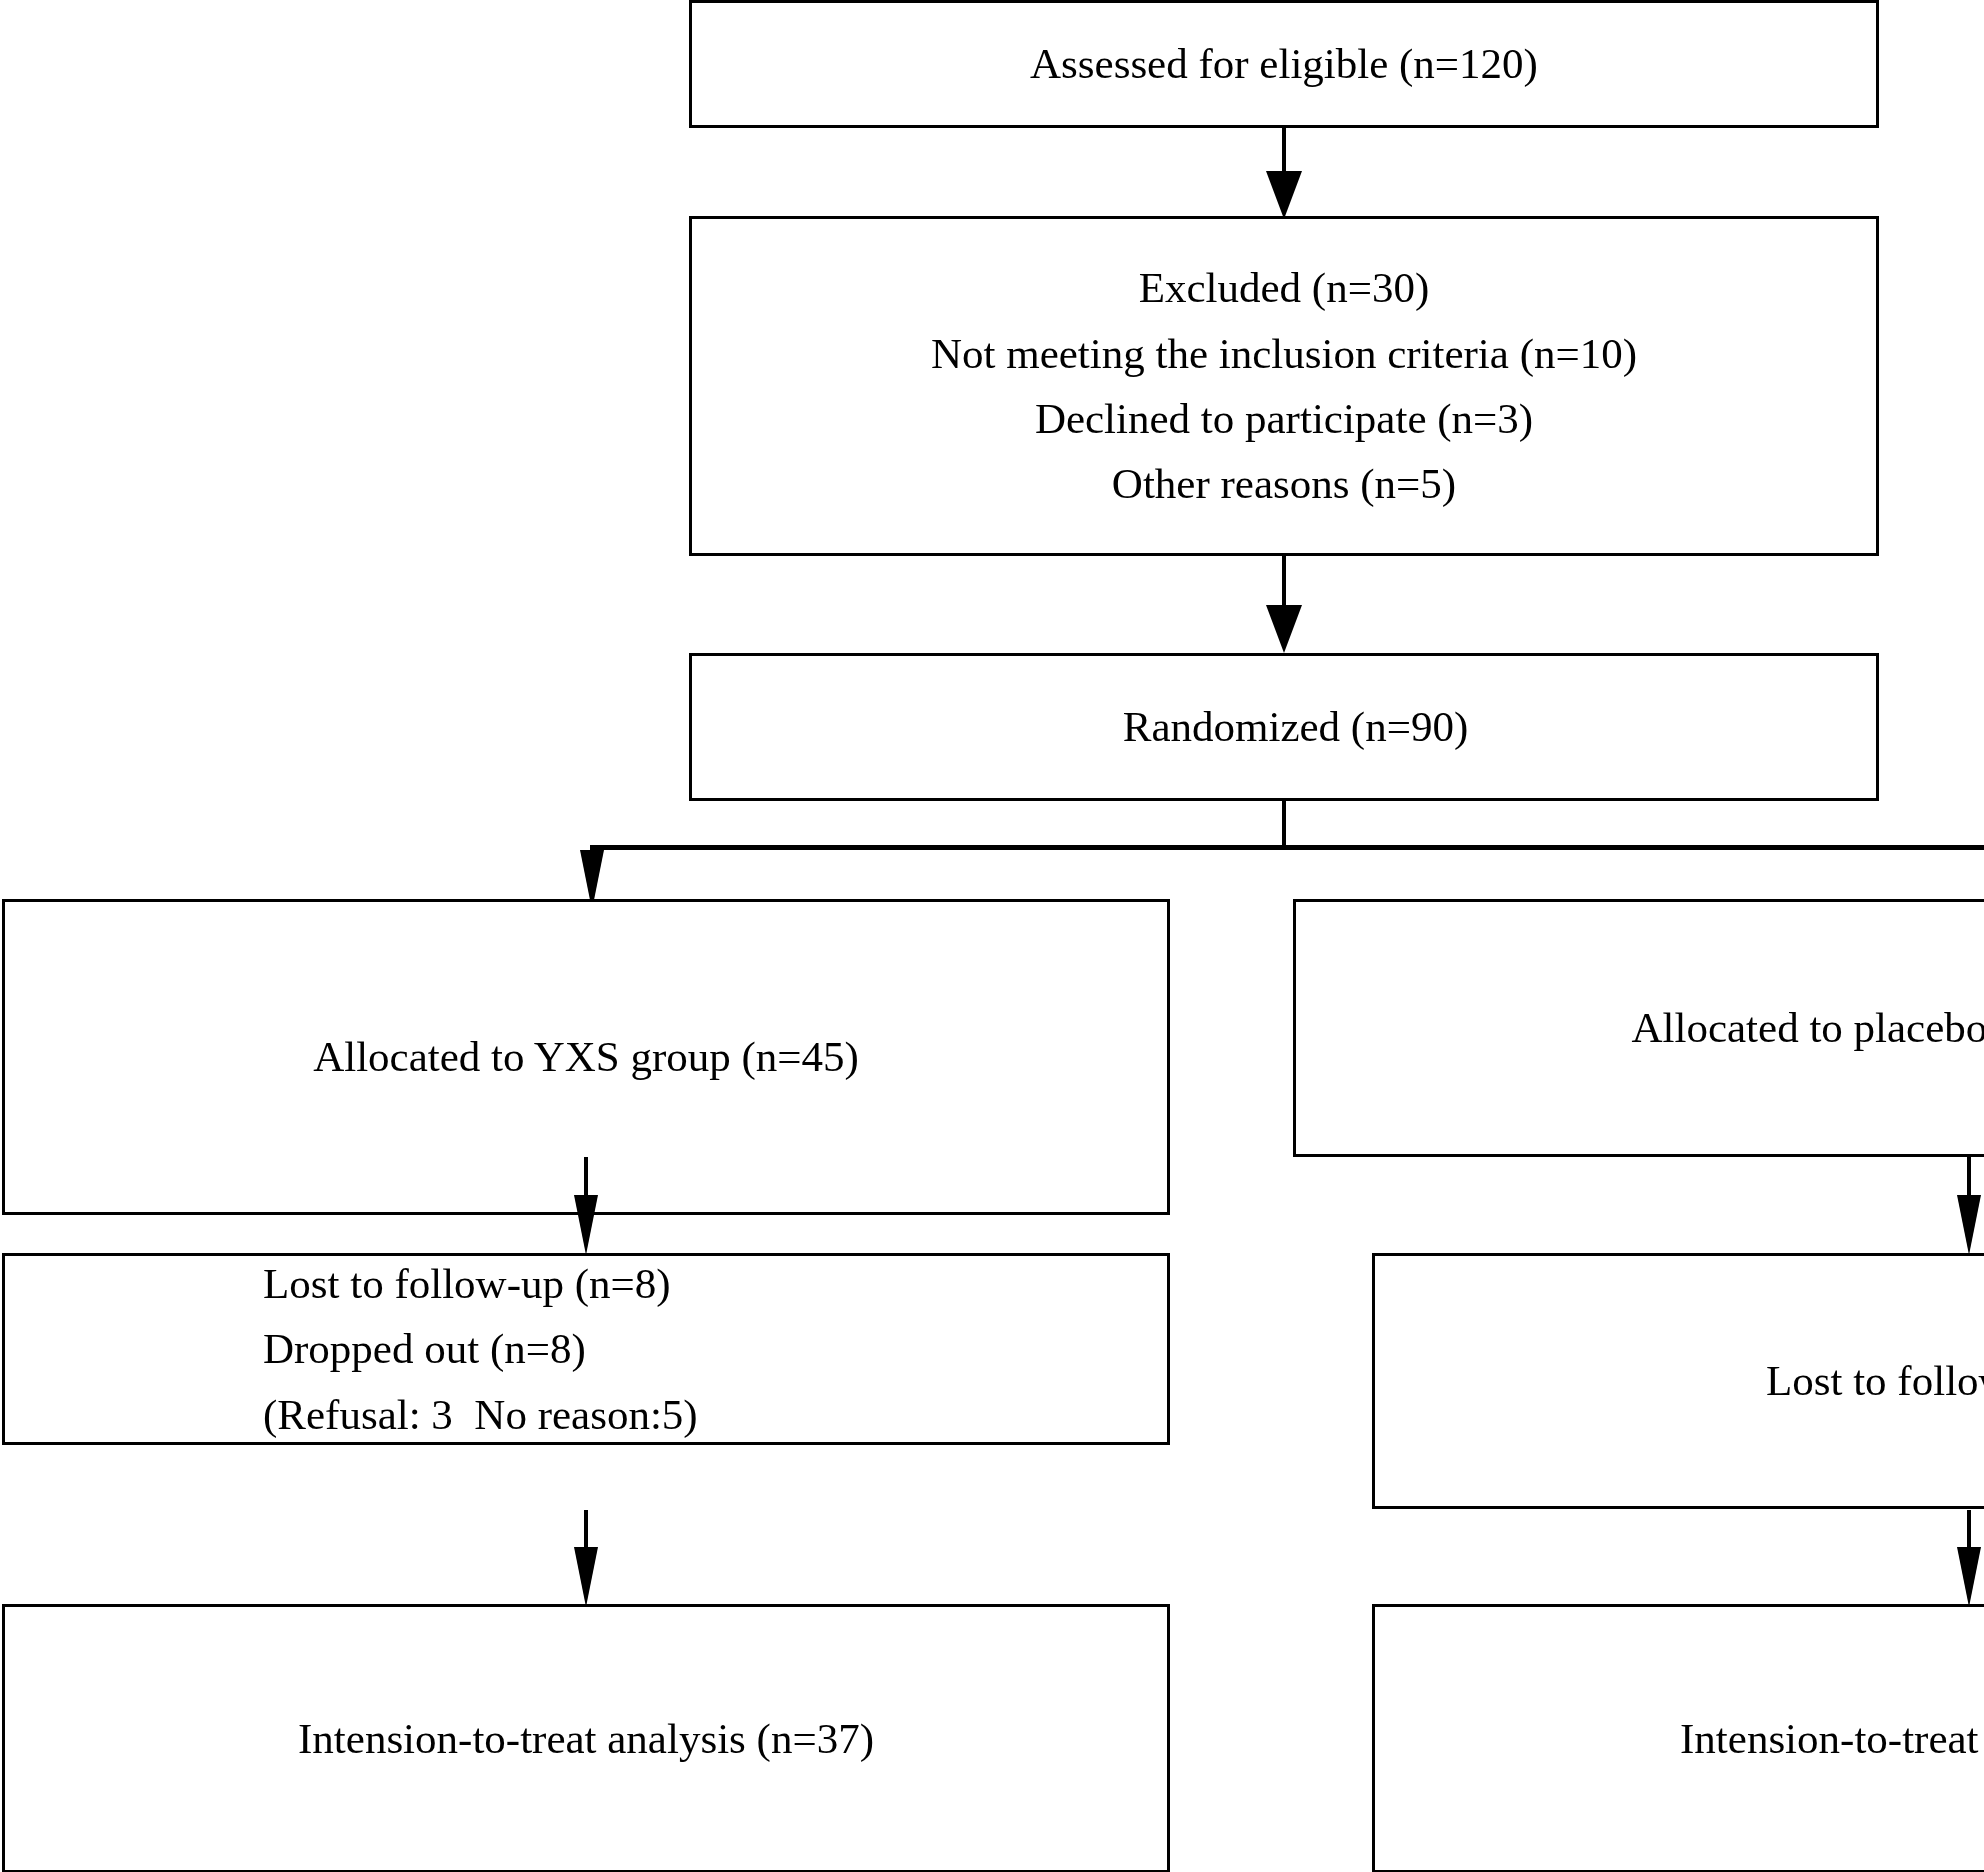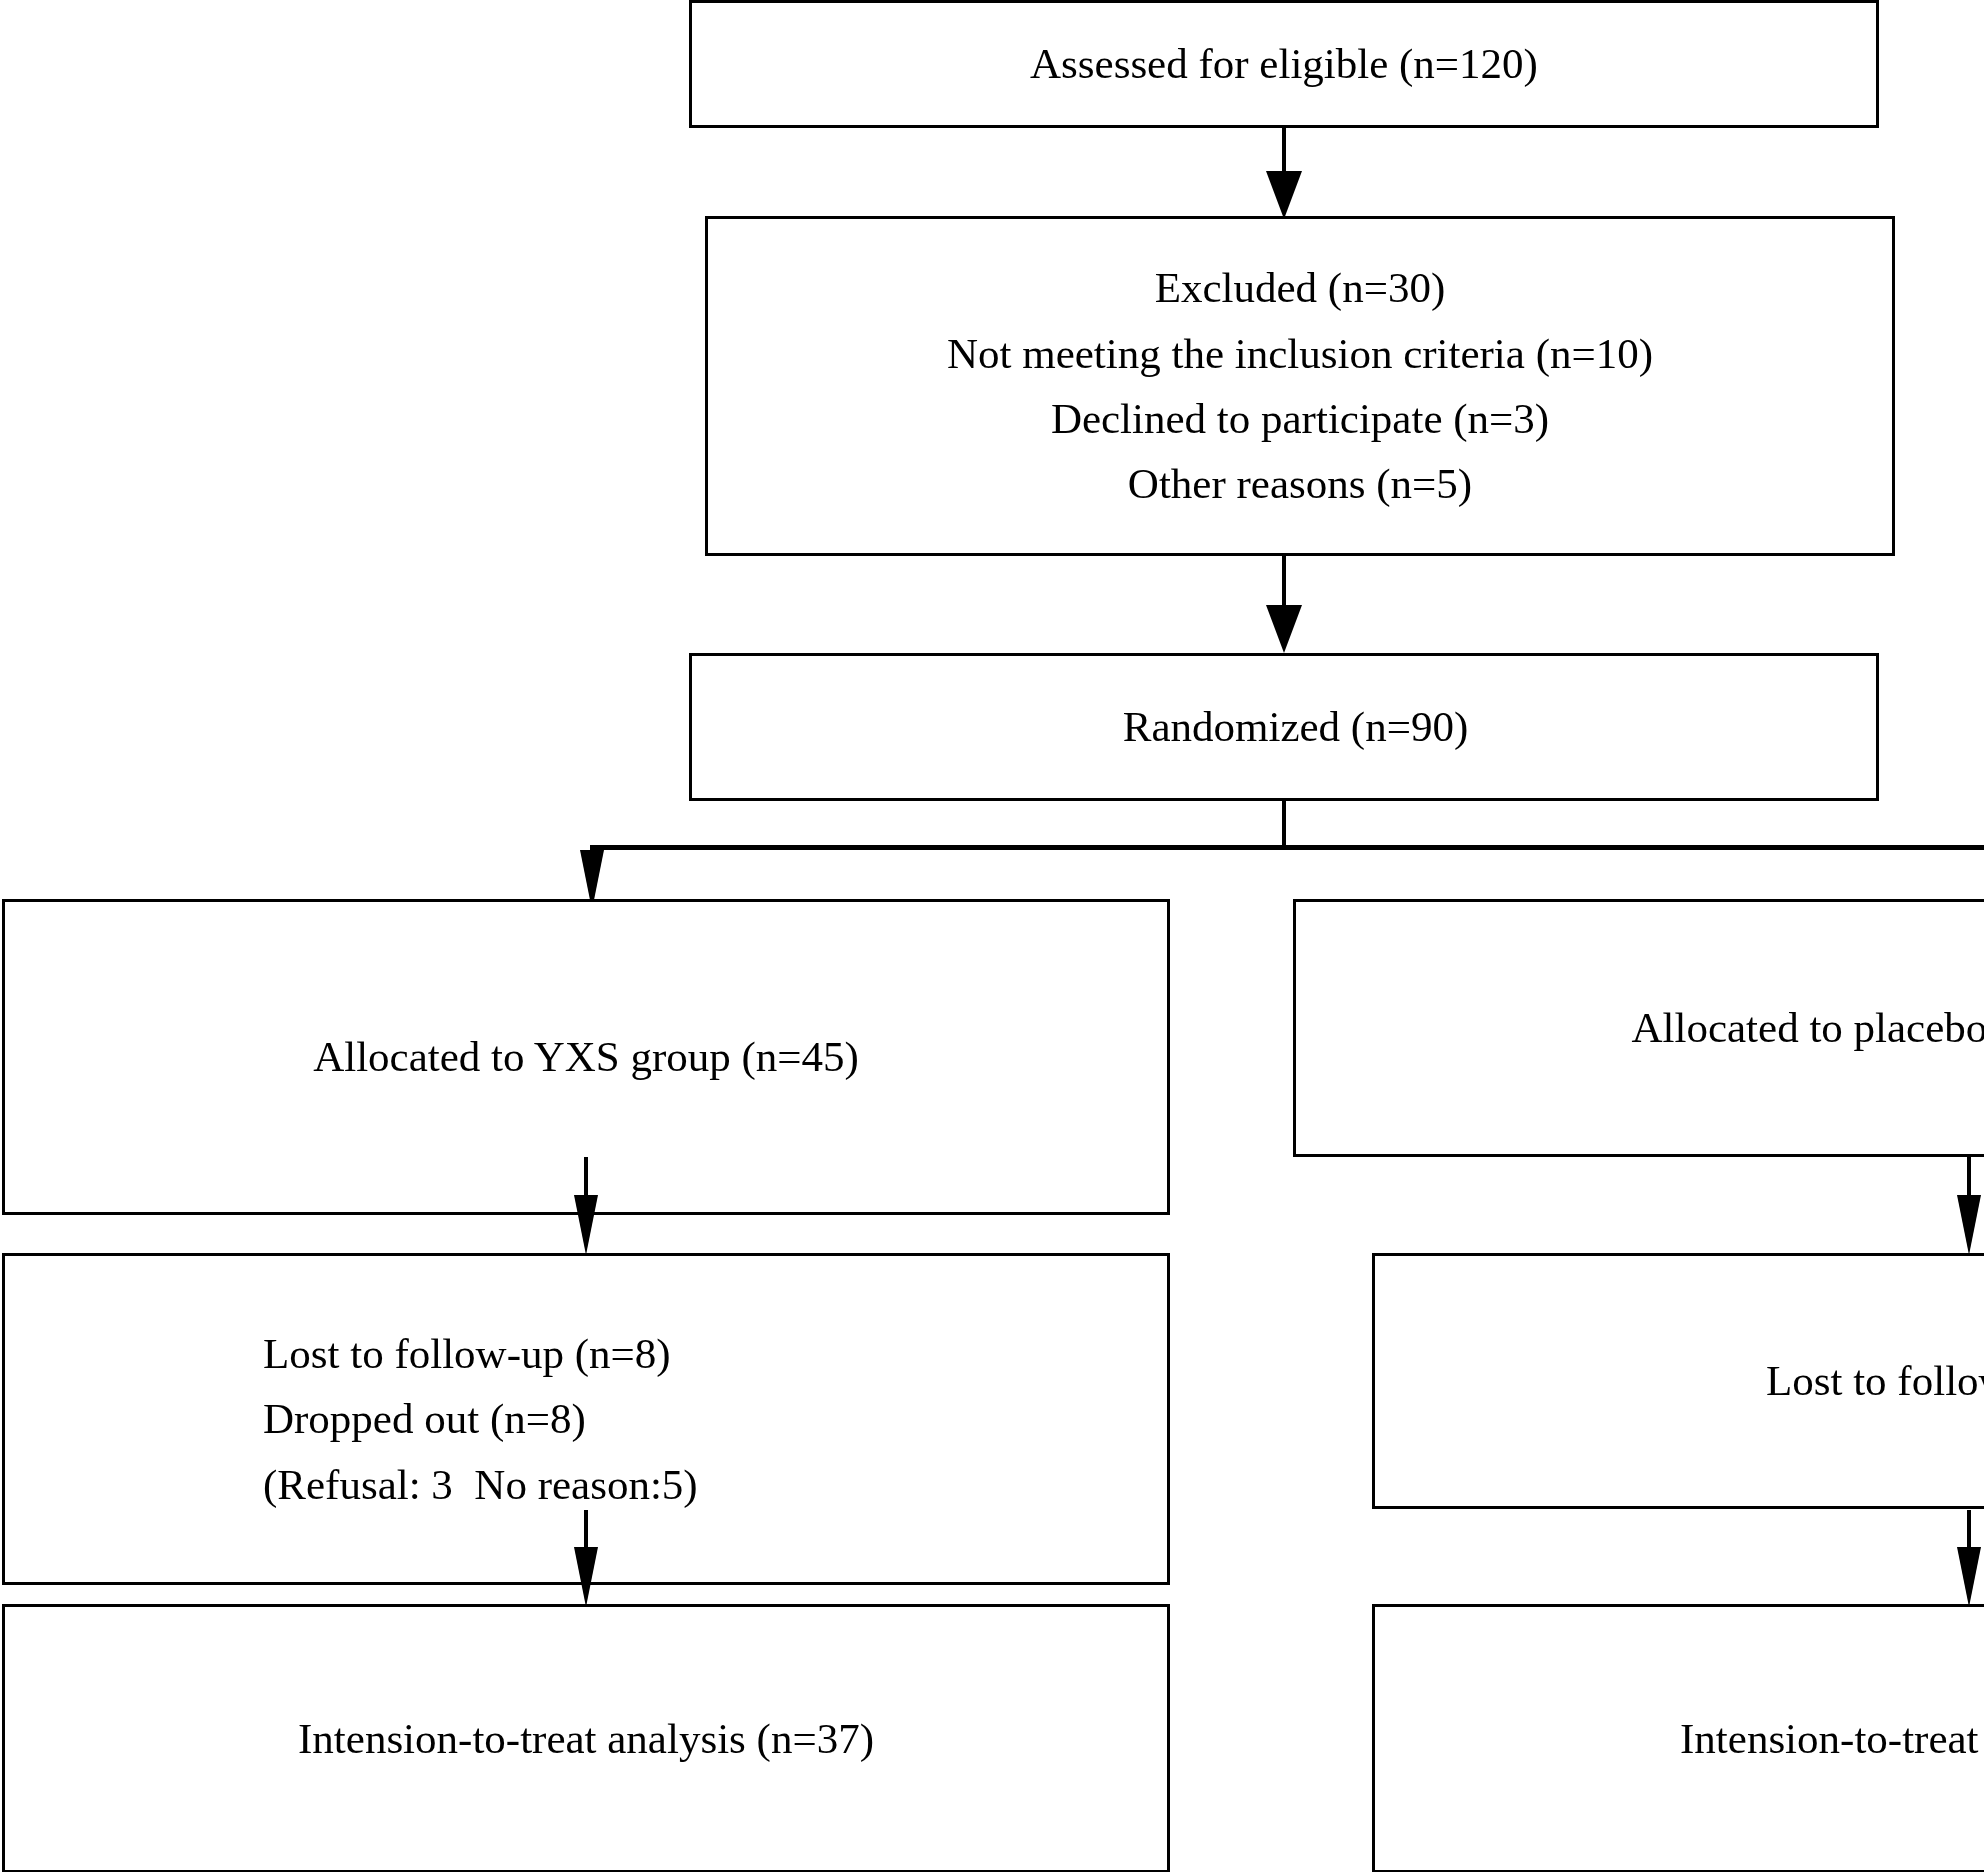--- a/index.html
+++ b/index.html
@@ -66,21 +66,21 @@
 
 <div id="canvas">
 
   <div class="node center" style="left:689px; top:0px; width:1190px; height:128px;">
     <div class="node-text">Assessed for eligible (n=120)</div>
   </div>
 
   <div class="vline" style="left:1282px; top:128px; height:50px;"></div>
   <div class="arrowhead" style="left:1266px; top:171px;"></div>
 
-  <div class="node center" style="left:689px; top:216px; width:1190px; height:340px;margin-left:16px;">
+  <div class="node center" style="left:689px; top:216px; width:1190px; height:340px;">
     <div class="node-text">Excluded (n=30)</div>
     <div class="node-text">Not meeting the inclusion criteria (n=10)</div>
     <div class="node-text">Declined to participate (n=3)</div>
     <div class="node-text">Other reasons (n=5)</div>
   </div>
 
   <div class="vline" style="left:1282px; top:556px; height:56px;"></div>
   <div class="arrowhead" style="left:1266px; top:605px;"></div>
 
   <div class="node center" style="left:689px; top:653px; width:1190px; height:148px;padding-left:23px;">
@@ -100,21 +100,21 @@
   <div class="node center" style="left:1293px; top:899px; width:1272px; height:258px;">
     <div class="node-text">Allocated to placebo group (n=45)</div>
   </div>
 
   <div class="vline" style="left:584px; top:1157px; height:56px;"></div>
   <div class="arrowhead thin" style="left:574px; top:1195px;"></div>
 
   <div class="vline" style="left:1967px; top:1157px; height:56px;"></div>
   <div class="arrowhead thin" style="left:1957px; top:1195px;"></div>
 
-  <div class="node leftal" style="left:2px; top:1253px; width:1168px; height:332px; padding-left:258px;">
+  <div class="node leftal" style="left:2px; top:1253px; width:1168px; height:192px; padding-left:258px;">
     <div class="node-text">Lost to follow-up (n=8)</div>
     <div class="node-text">Dropped out (n=8)</div>
     <div class="node-text">(Refusal: 3  No reason:5)</div>
   </div>
 
   <div class="node center" style="left:1372px; top:1253px; width:1192px; height:256px;">
     <div class="node-text">Lost to follow up (n=0)</div>
   </div>
 
   <div class="vline" style="left:584px; top:1510px; height:56px;"></div>

